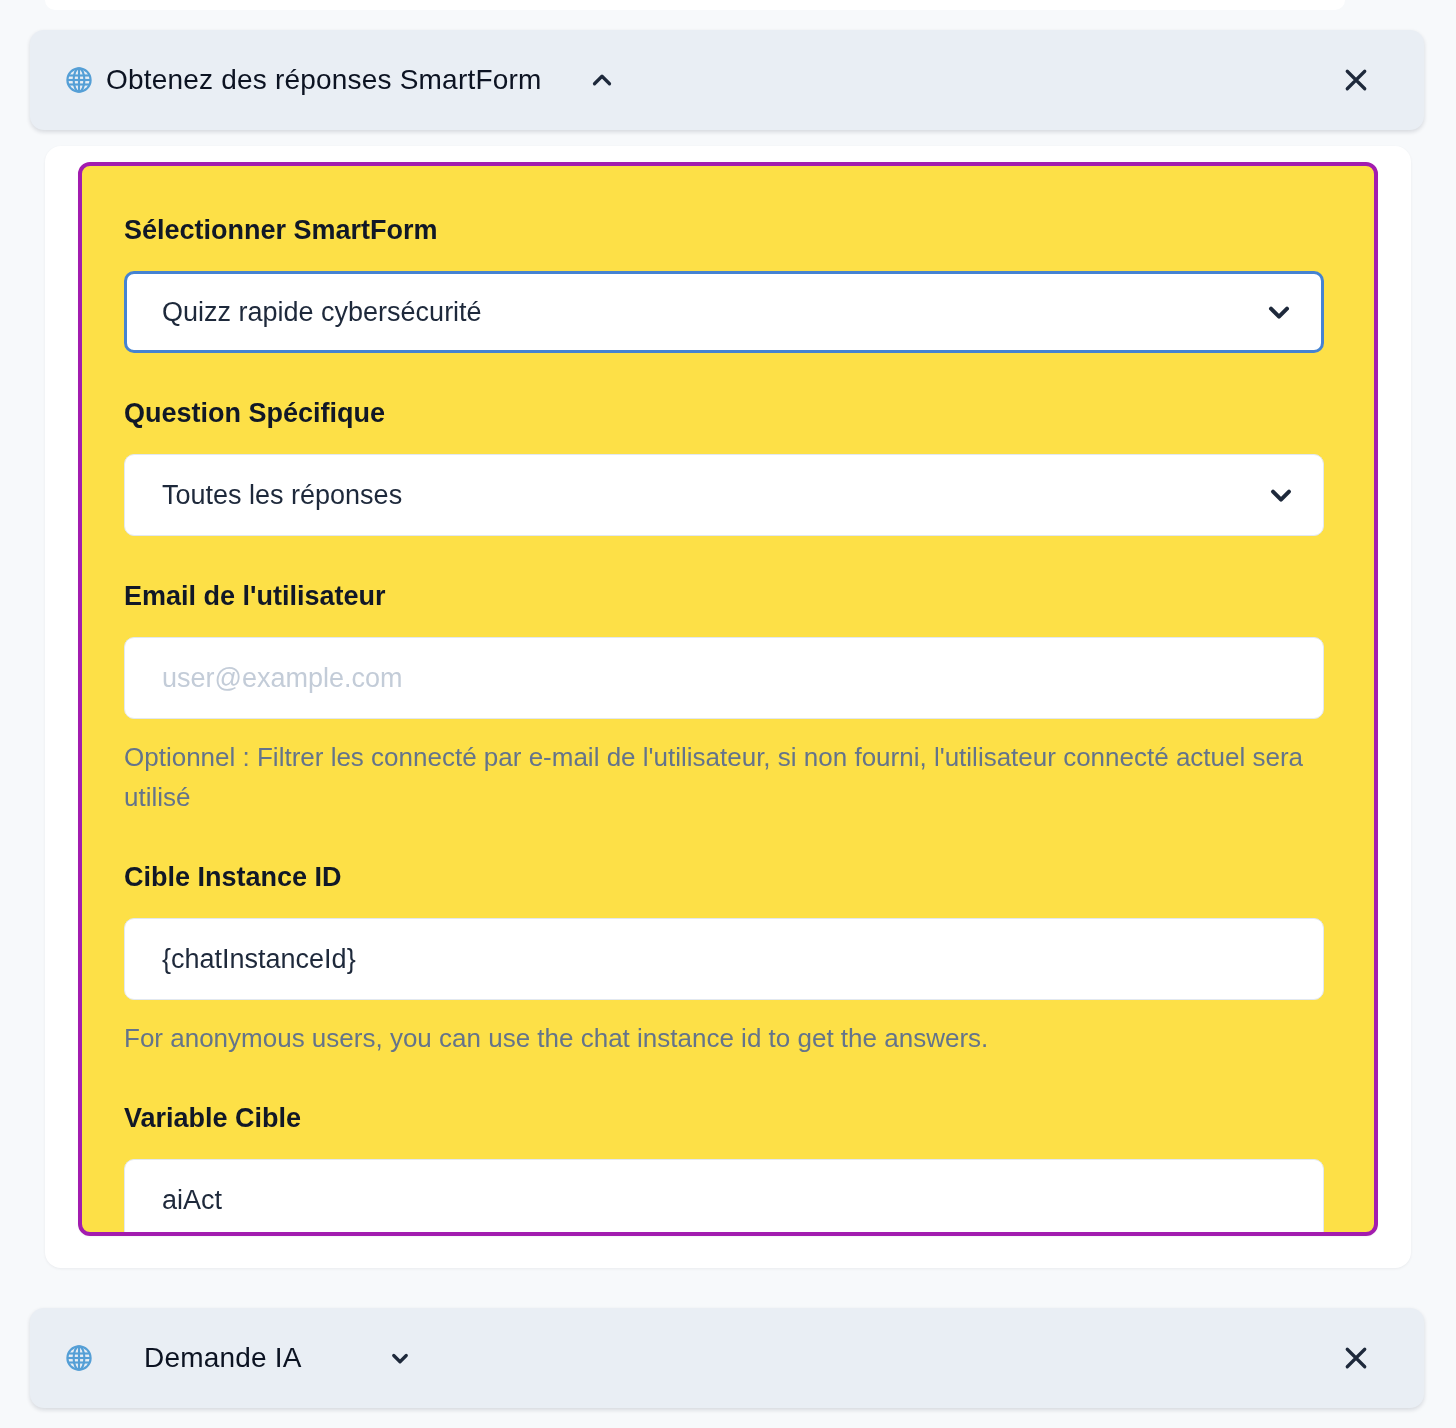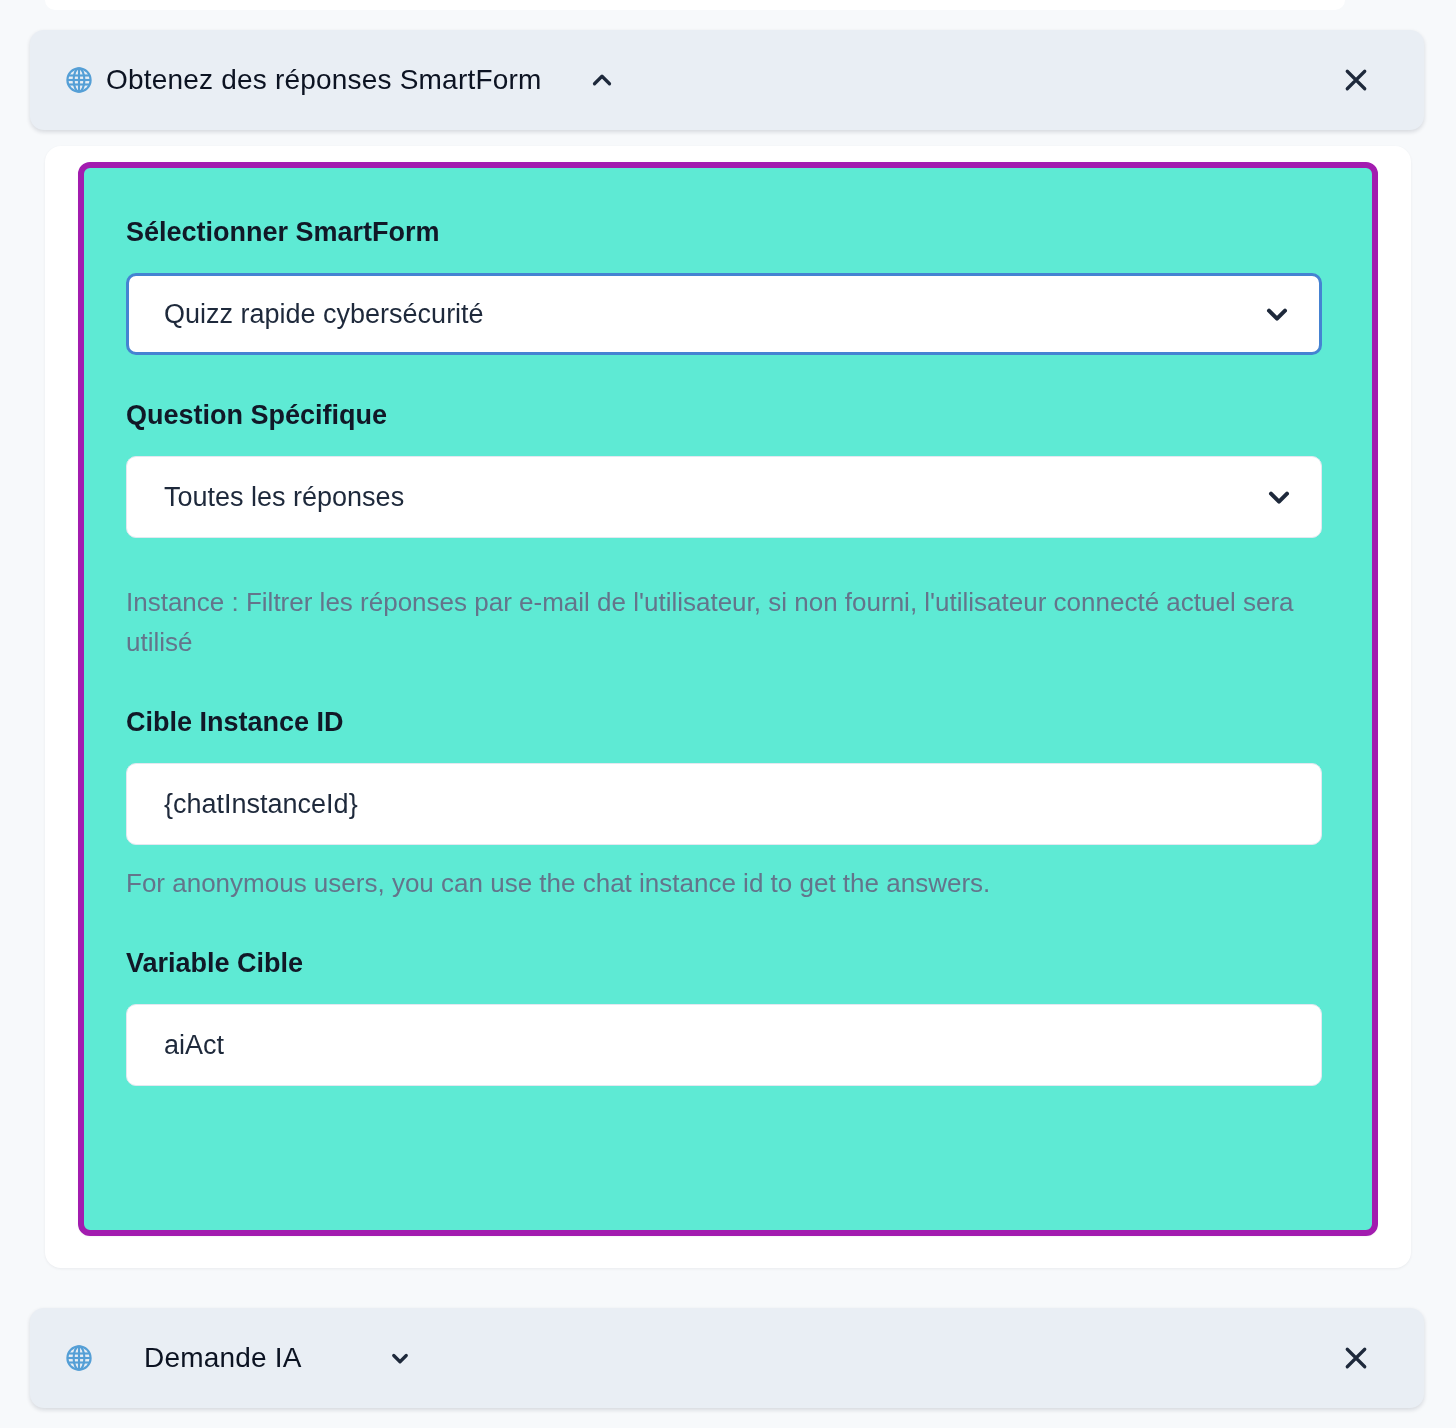--- a/index.html
+++ b/index.html
@@ -48,21 +48,21 @@
   .icon-stroke{ stroke:#1e293b; stroke-width:2.6; fill:none; stroke-linecap:round; stroke-linejoin:round; }
 
   
   .panel{
     position:absolute; left:45px; top:146px; width:1366px; height:1122px;
     background:#ffffff; border-radius:16px;
     box-shadow:0 1px 3px rgba(15,23,42,.06);
   }
   .form-card{
     position:absolute; left:33px; top:16px; right:33px; bottom:32px;
-    background:#5eead4; border:6px solid #a21caf; border-radius:12px;
+    background:#fde047; border:4px solid #a21caf; border-radius:12px;
     padding:48px 50px 42px 42px;
     box-shadow:0 1px 2px rgba(15,23,42,.04);
     overflow:hidden;
   }
 
   .field + .field{ margin-top:44px; }
   .field-label{
     display:block;
     font-size:27px; line-height:33px; font-weight:600; color:#111827;
     margin-bottom:24px;
@@ -147,21 +147,23 @@
       <label class="field-label">Question Spécifique</label>
       <div class="control">
         <span>Toutes les réponses</span>
         <svg class="chev" viewBox="0 0 24 24">
           <path d="M6 9.5 L12 15.5 L18 9.5"></path>
         </svg>
       </div>
     </div>
 
     <div class="field">
-      <div class="helper">Instance : Filtrer les réponses par e-mail de l'utilisateur, si non fourni, l'utilisateur connecté actuel sera utilisé</div>
+      <label class="field-label">Email de l'utilisateur</label>
+      <input class="text-input" type="text" placeholder="user@example.com" style="">
+      <div class="helper">Optionnel : Filtrer les connecté par e-mail de l'utilisateur, si non fourni, l'utilisateur connecté actuel sera utilisé</div>
     </div>
 
     <div class="field">
       <label class="field-label">Cible Instance ID</label>
       <input class="text-input" type="text" value="{chatInstanceId}" style="">
       <div class="helper">For anonymous users, you can use the chat instance id to get the answers.</div>
     </div>
 
     <div class="field">
       <label class="field-label">Variable Cible</label>

